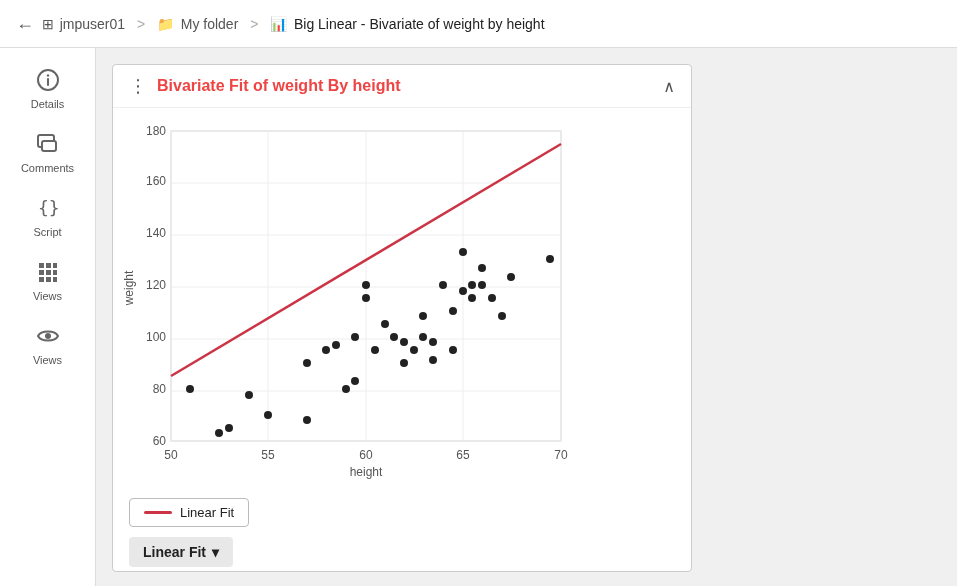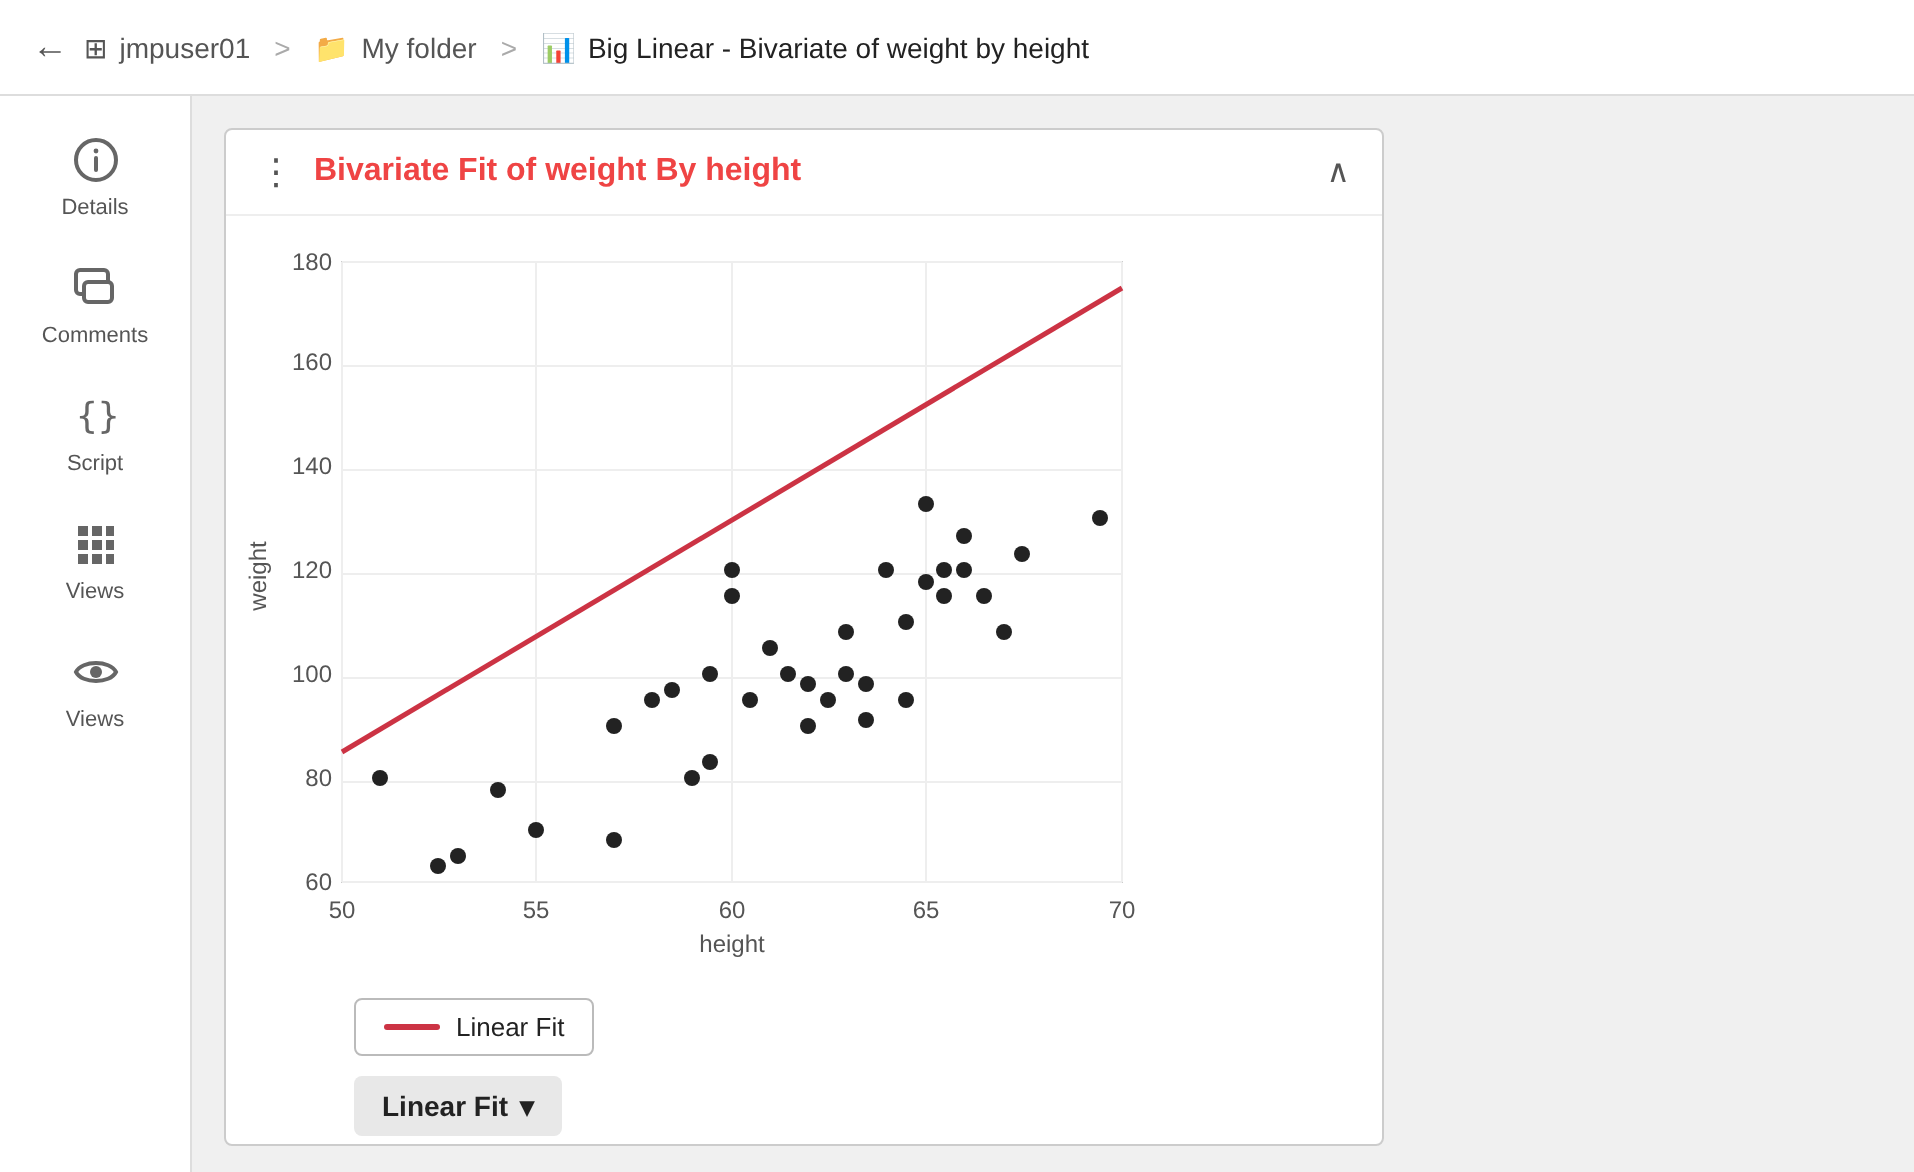--- a/index.html
+++ b/index.html
@@ -108,21 +108,20 @@
     }
 
     
     .chart-svg-container {
       padding: 8px 8px 0 8px;
     }
 
     
     .fit-section {
       padding: 8px 16px 4px 16px;
-      margin-left: 48px;
     }
     .legend-box {
       display: inline-flex;
       align-items: center;
       gap: 8px;
       border: 1px solid #bbb;
       border-radius: 4px;
       padding: 6px 14px;
       margin-bottom: 10px;
       cursor: default;

